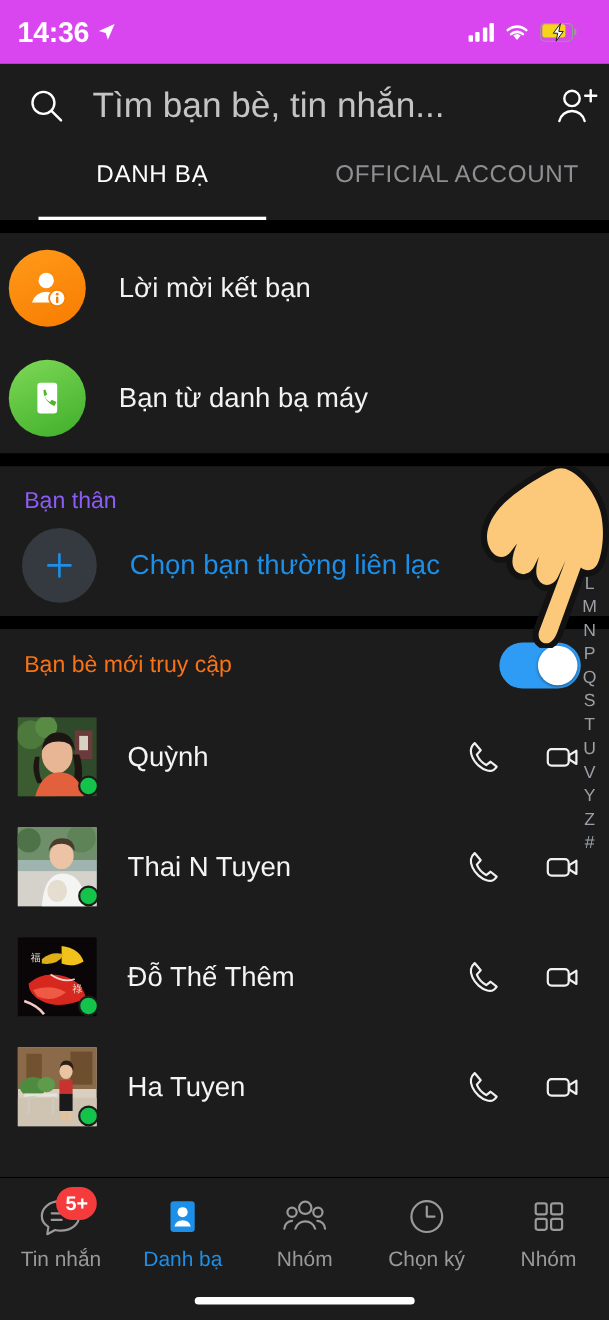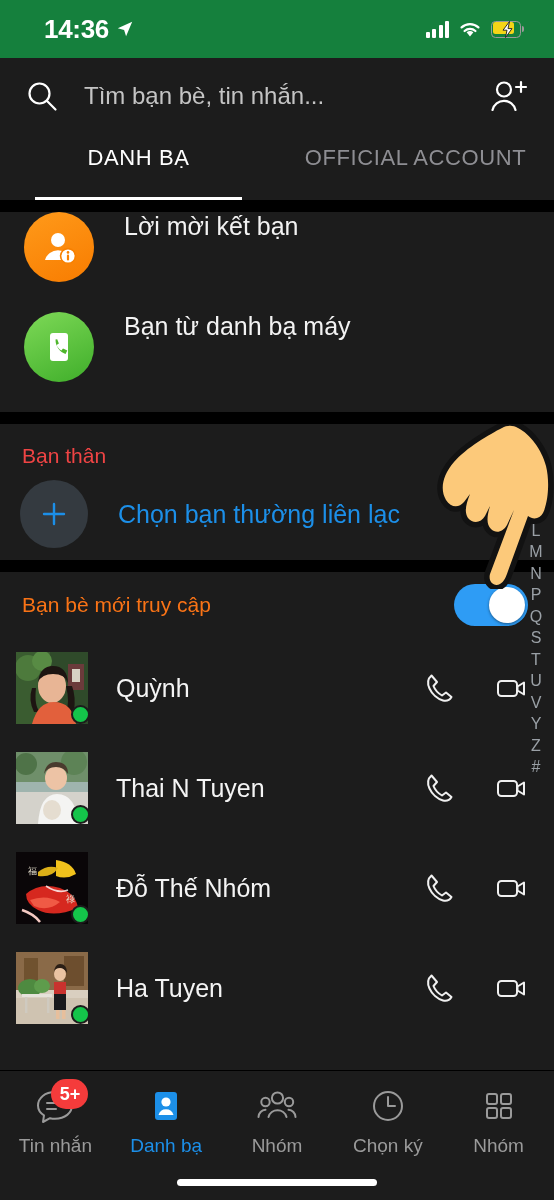--- a/index.html
+++ b/index.html
@@ -13,22 +13,22 @@
     position:relative;
     width:554px; height:1200px;
     background:#1c1c1c;
     overflow:hidden;
   }
 
   
   .statusbar {
     height:58px;
     display:flex; align-items:center; justify-content:space-between;
-    padding:0 30px 0 44px;
-    background:#15803d;
+    padding:0 30px 0 16px;
+    background:#d946ef;
     position:relative;
   }
   .sb-left { display:flex; align-items:center; gap:7px; }
   .sb-time {
     color:#fff; font-size:26px; font-weight:bold; letter-spacing:-0.3px;
   }
   .loc-arrow { width:18px; height:18px; display:block; }
   .sb-right { display:flex; align-items:center; gap:9px; }
   .bars { display:flex; align-items:flex-end; gap:2.5px; height:17px; }
   .bars i { display:block; width:4px; background:#fff; border-radius:1px; }
@@ -57,21 +57,21 @@
     height:75px;
     display:flex; align-items:center;
     padding:0 26px;
     background:#1c1c1c;
   }
   .search-icon { width:32px; height:32px; flex:0 0 auto; }
   .search-input {
     flex:1 1 auto;
     margin-left:26px;
     background:transparent; border:none; outline:none;
-    color:#eab308; font-size:24px;
+    color:#eab308; font-size:32px;
     font-family:"Liberation Sans","DejaVu Sans",sans-serif;
   }
   .search-input::placeholder { color:#c4c4c4; }
   .addfriend-icon { width:40px; height:34px; flex:0 0 auto; }
 
   
   .tabs {
     display:flex; height:67px;
     background:#1c1c1c;
   }
@@ -87,38 +87,38 @@
     width:75%; height:3px; background:#ffffff;
   }
 
   
   .sep { background:#000; width:100%; }
   .sep-lg { height:12px; }
   .panel { background:#1c1c1c; }
 
   
   .shortcut {
-    display:flex; 
-    height:100px; padding-left:24px;
+    display:flex; align-items:center;
+    height:100px; padding-left:8px;
   }
   .shortcut-ic {
     width:70px; height:70px; border-radius:50%;
     display:flex; align-items:center; justify-content:center;
     flex:0 0 auto;
   }
   .ic-orange { background:linear-gradient(155deg,#ff9a1a 0%,#f87c00 100%); }
   .ic-green  { background:linear-gradient(155deg,#7ed957 0%,#3fae2a 100%); }
   .shortcut-label {
     margin-left:30px; color:#f2f2f2; font-size:25px;
   }
 
   
   .section-head {
     padding:20px 0 0 22px;
-    color:#ef4444; font-size:21px;
+    color:#8b5cf6; font-size:21px;
   }
   .addfav-row {
     display:flex; align-items:center;
     height:92px; padding-left:20px;
   }
   .addfav-circle {
     width:68px; height:68px; border-radius:50%;
     background:#343a40;
     display:flex; align-items:center; justify-content:center;
     flex:0 0 auto;
@@ -390,21 +390,21 @@
             <path d="M10 42 q14-12 34-6 q16 6 18 20 q-24 10 -40 2 q-12-6 -12-16 Z" fill="#d6281f"></path>
             <path d="M14 48 q16-6 30 2 q-12 10 -26 4 Z" fill="#f05a45"></path>
             <path d="M6 58 q12 4 18 12" stroke="#f4c9c2" stroke-width="2.5" fill="none"></path>
             <path d="M30 34 q12 8 22 4" stroke="#fff" stroke-width="1.6" fill="none" opacity="0.8"></path>
             <text x="12" y="22" font-size="9" fill="#e8e2d0" font-family="serif">福</text>
             <text x="50" y="50" font-size="9" fill="#e8e2d0" font-family="serif">祿</text>
           </svg>
         </span>
         <span class="online"></span>
       </span>
-      <span class="contact-name">Đỗ Thế Nhóm</span>
+      <span class="contact-name">Đỗ Thế Thêm</span>
       <span class="actions">
         <svg class="act-ic" viewBox="0 0 34 34">
           <path d="M9.5 4.5 C6 7.5 5 12 7.5 17.5 C10 23 15.5 28 21 29.5 C25 30.5 28 28.5 29.5 26 L24 21.5 L20 24.5 C16.5 22.5 13 19 11.5 15 L15 11 Z" stroke="#f0f0f0" stroke-width="2" fill="none" stroke-linejoin="round"></path>
         </svg>
         <svg class="act-ic" viewBox="0 0 34 34">
           <rect x="4" y="10" width="19" height="15" rx="3.5" stroke="#f0f0f0" stroke-width="2" fill="none"></rect>
           <path d="M23.5 15.5 L30 11.5 v12 l-6.5-4 Z" stroke="#f0f0f0" stroke-width="2" fill="none" stroke-linejoin="round"></path>
         </svg>
       </span>
     </div>

